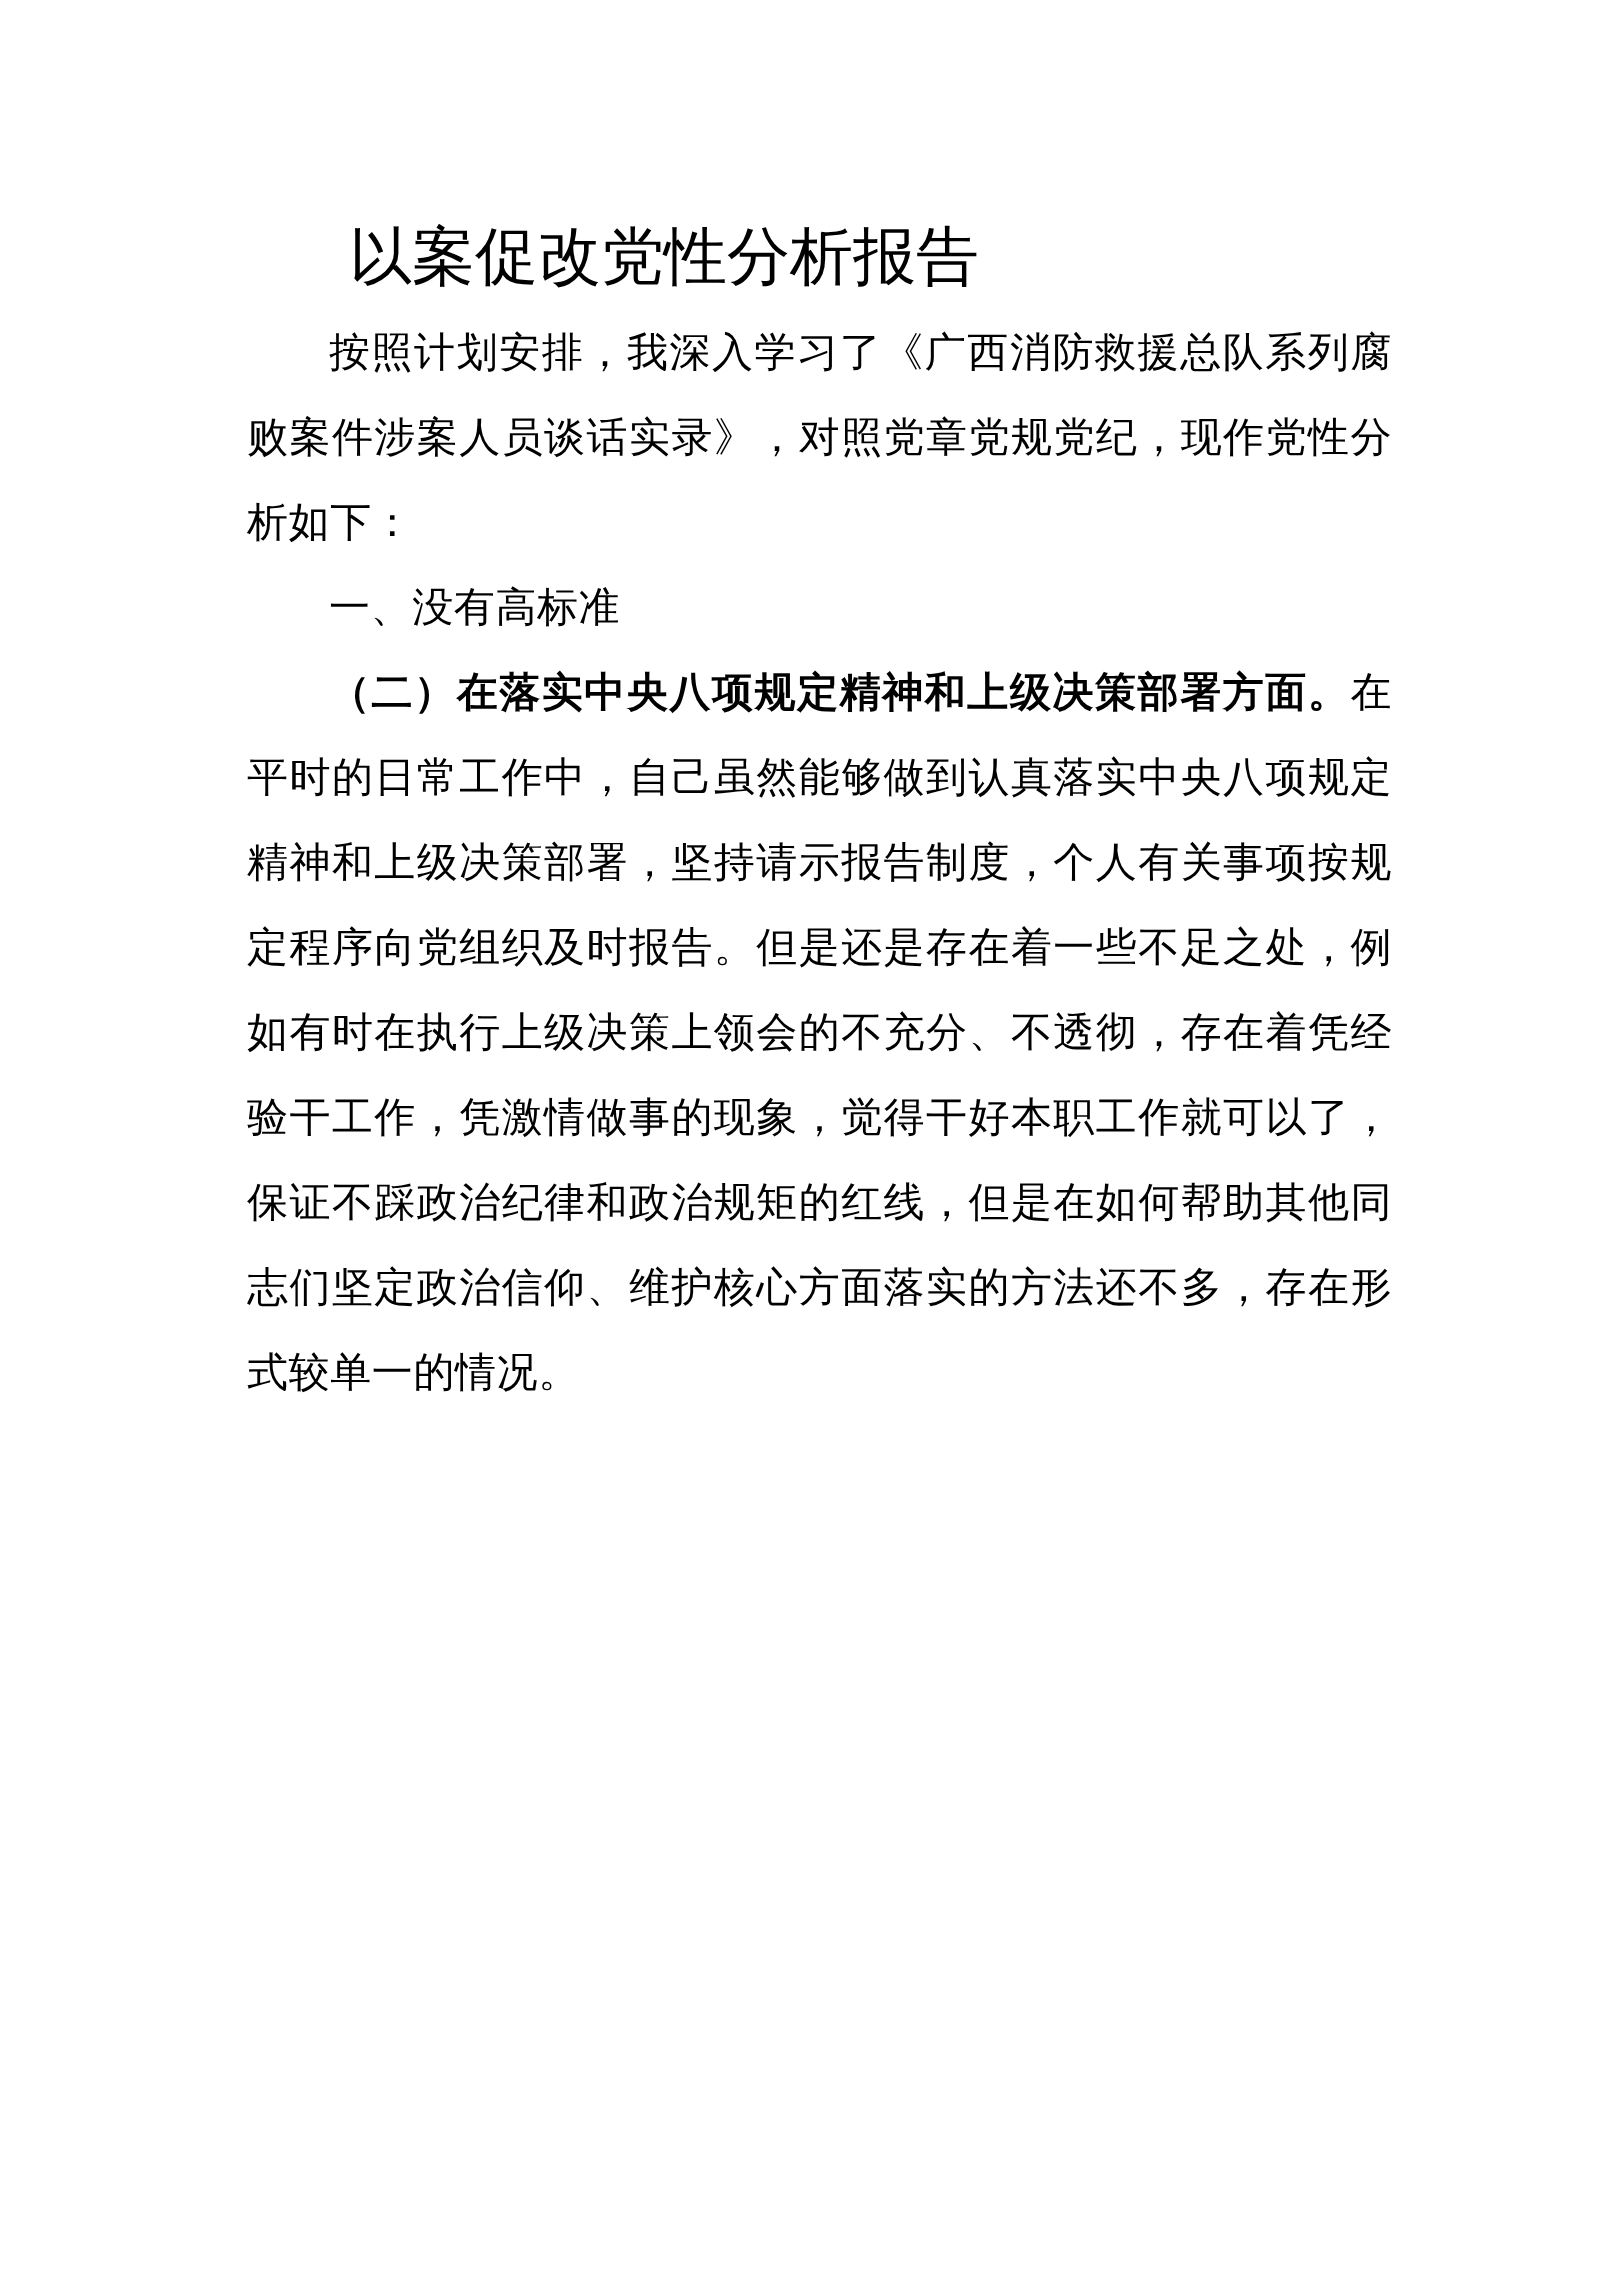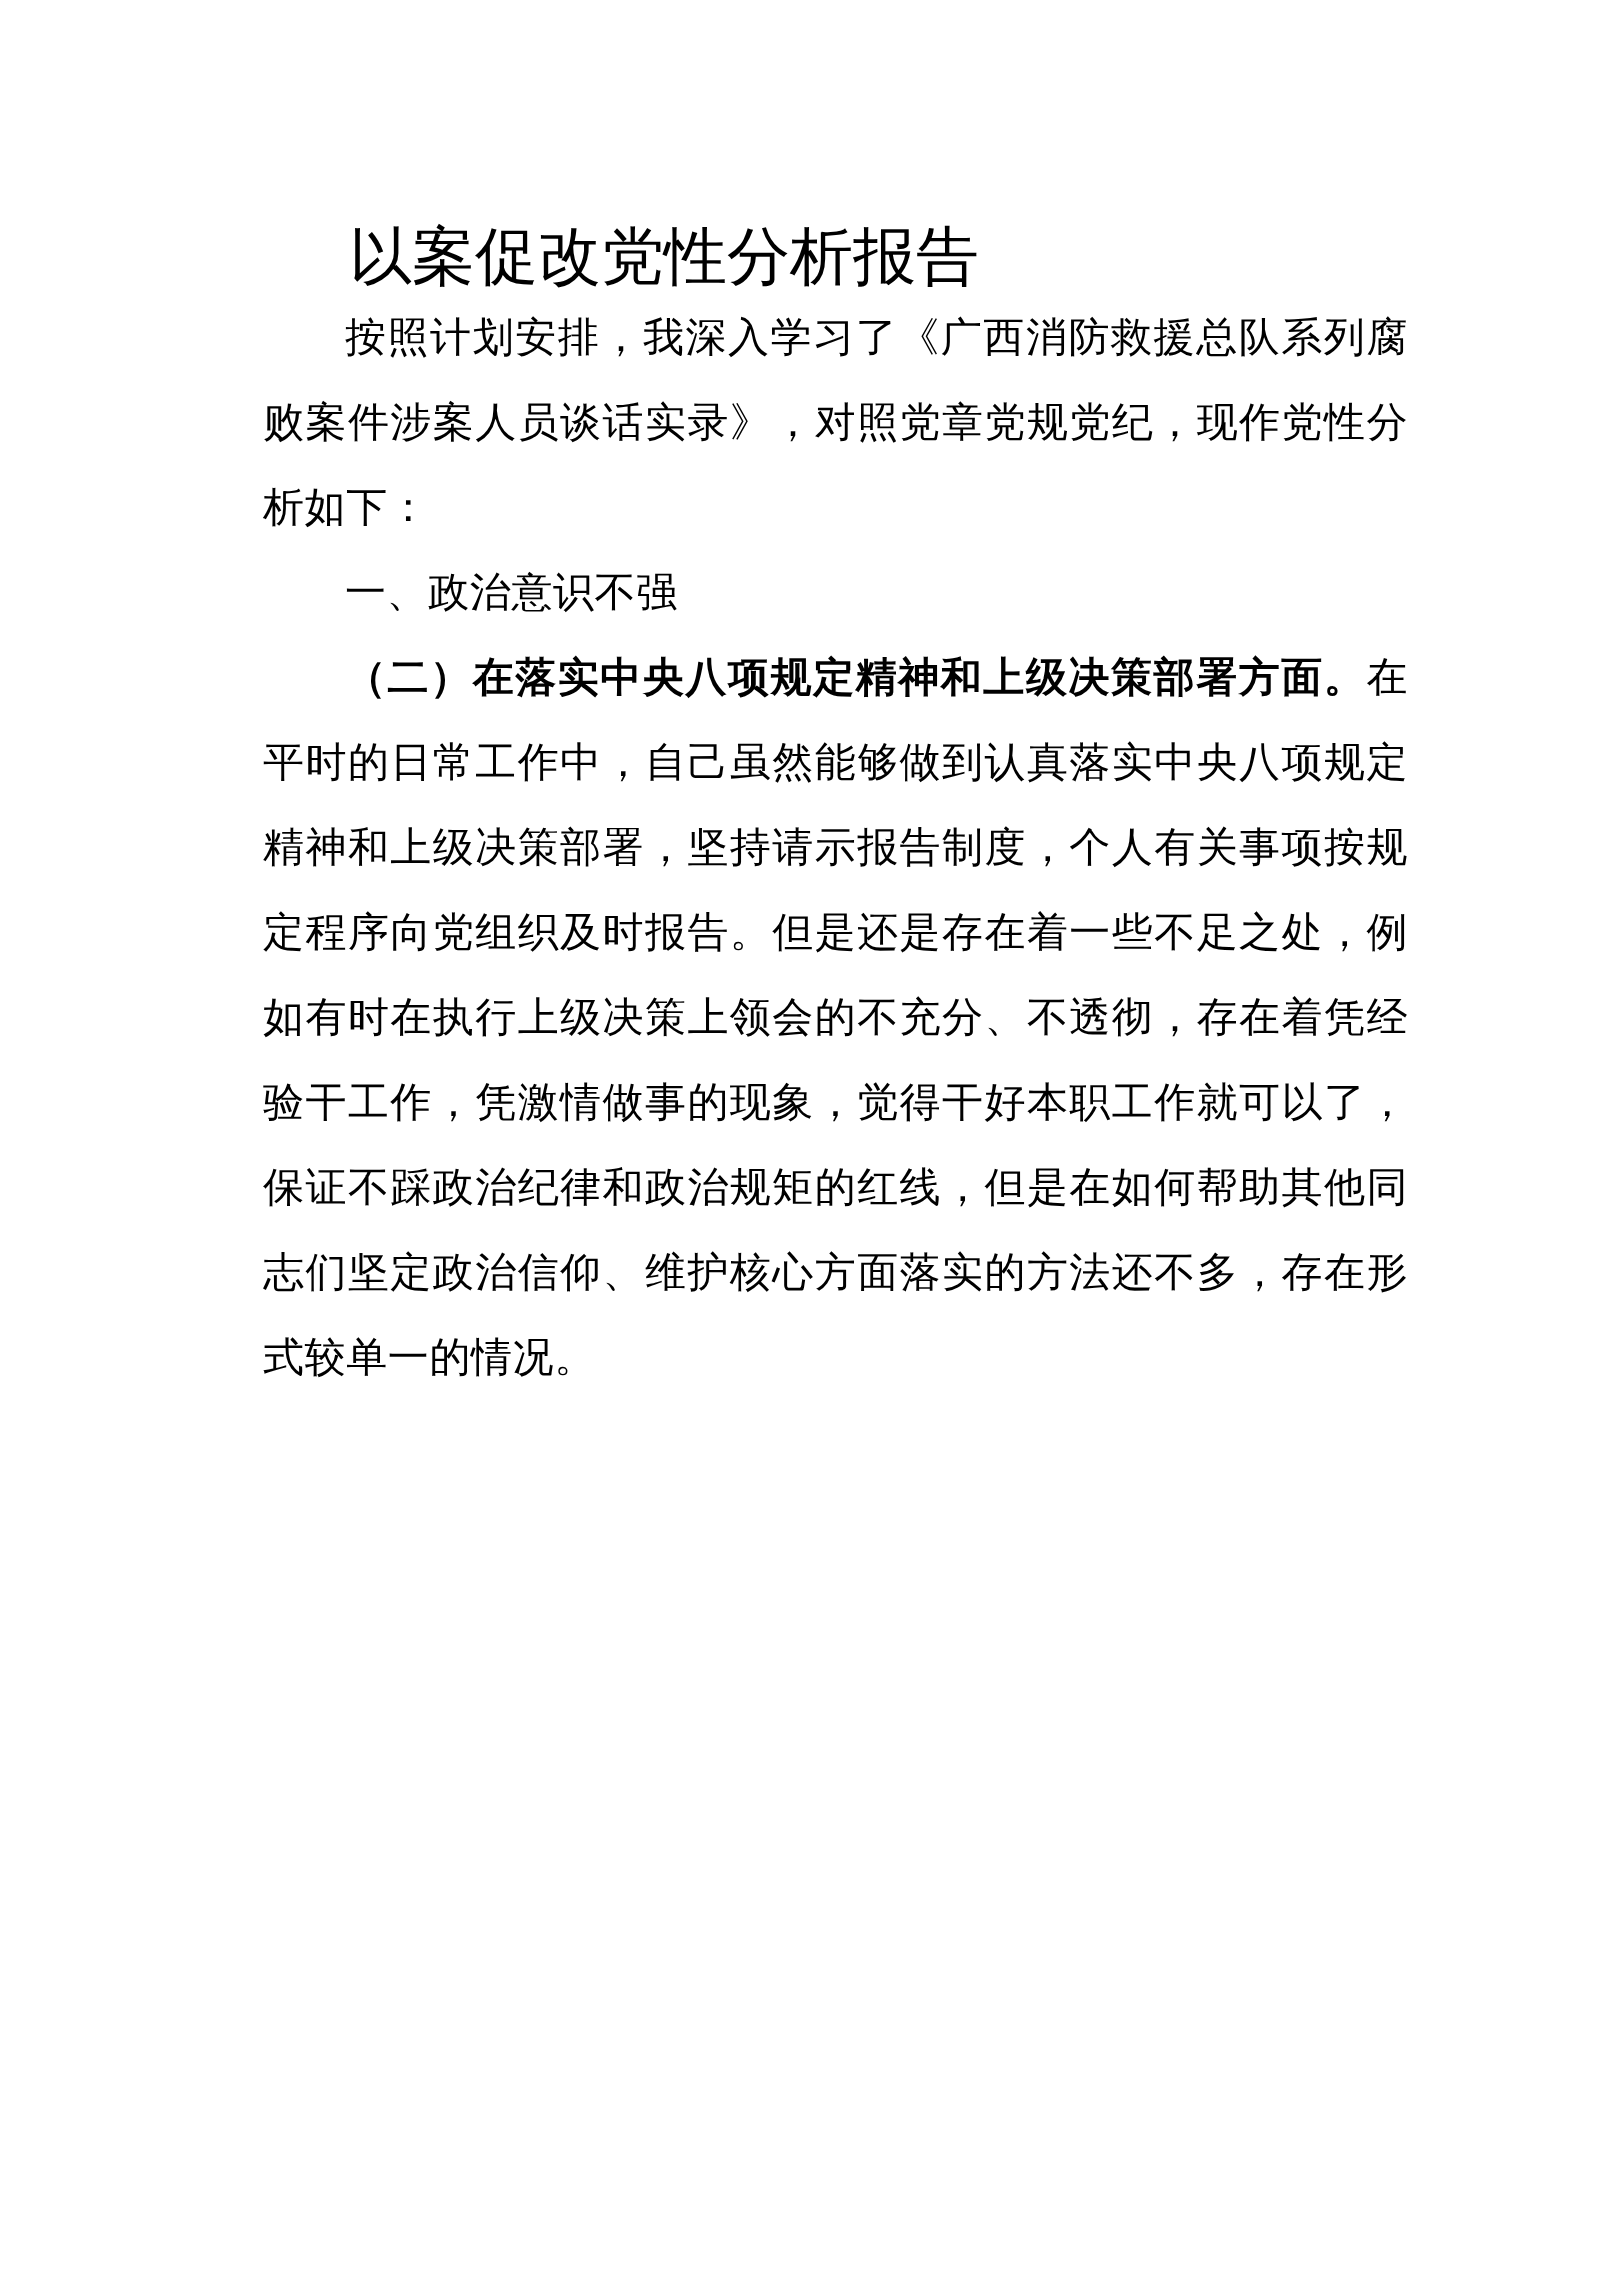--- a/index.html
+++ b/index.html
@@ -1,36 +1,36 @@
 <!DOCTYPE html>
 <html><head>
 <meta charset="utf-8">
 <style>
   html, body { margin: 0; padding: 0; background: #ffffff; }
   body { width: 1621px; height: 2293px; position: relative; overflow: hidden;
          font-family: "DejaVu Sans", "Liberation Sans", sans-serif; color: #000; }
   .page { position: absolute; left: 0; top: 0; width: 1621px; height: 2293px; background: #fff; }
   .title { position: absolute; top: 218px; left: 0; width: 1328px; text-align: center;
            font-size: 63px; line-height: 78px; letter-spacing: 0px; }
-  .body { position: absolute; left: 247px; top: 295px; width: 1145px; margin-left: 16px; }
+  .body { position: absolute; left: 247px; top: 310px; width: 1145px; }
   .p { font-size: 41px; line-height: 85px; margin: 0; text-align: justify;
        text-indent: 82px; letter-spacing: 0.6px; }
   .b { font-weight: bold; }
 </style>
 </head>
 <body>
 
 <div class="page">
   <div class="title">以案促改党性分析报告</div>
 
   <div class="body">
     <p class="p">
       <span>按照计划安排，我深入学习了《广西消防救援总队系列腐败案件涉案人员谈话实录》，对照党章党规党纪，现作党性分析如下：</span>
     </p>
     <p class="p">
-      <span>一、政治意识不强</span>
+      <span>一、没有高标准</span>
     </p>
     <p class="p">
       <span class="b">（二）在落实中央八项规定精神和上级决策部署方面。</span><span>在平时的日常工作中，自己虽然能够做到认真落实中央八项规定精神和上级决策部署，坚持请示报告制度，个人有关事项按规定程序向党组织及时报告。但是还是存在着一些不足之处，例如有时在执行上级决策上领会的不充分、不透彻，存在着凭经验干工作，凭激情做事的现象，觉得干好本职工作就可以了，保证不踩政治纪律和政治规矩的红线，但是在如何帮助其他同志们坚定政治信仰、维护核心方面落实的方法还不多，存在形式较单一的情况。</span>
     </p>
   </div>
 </div>
 
 
 </body></html>

